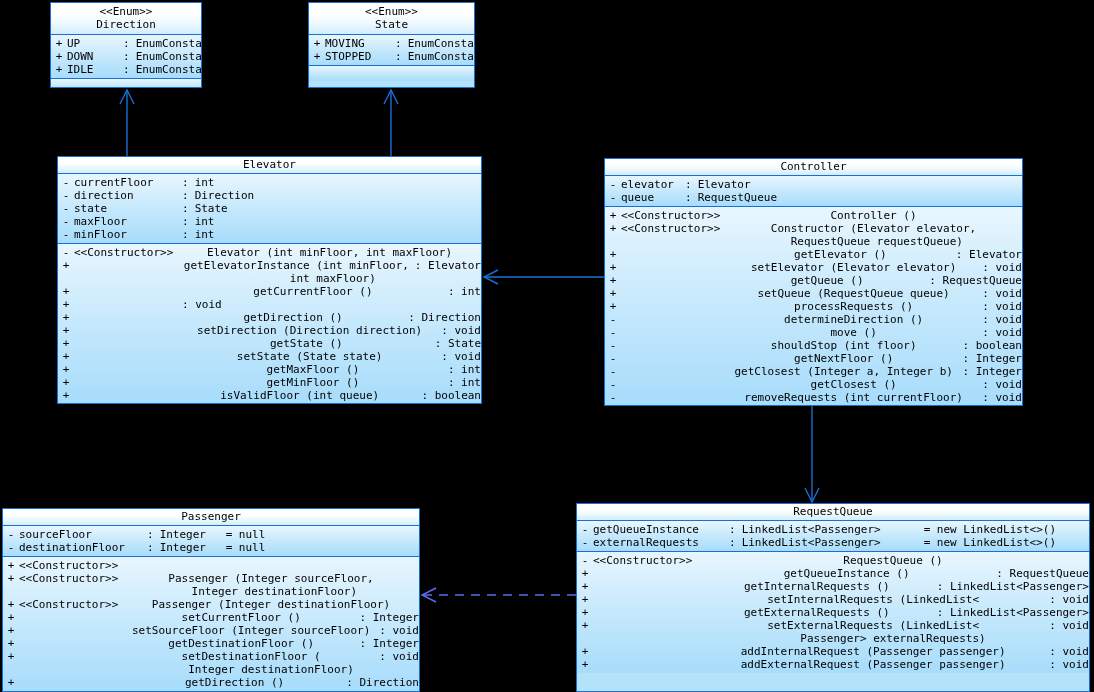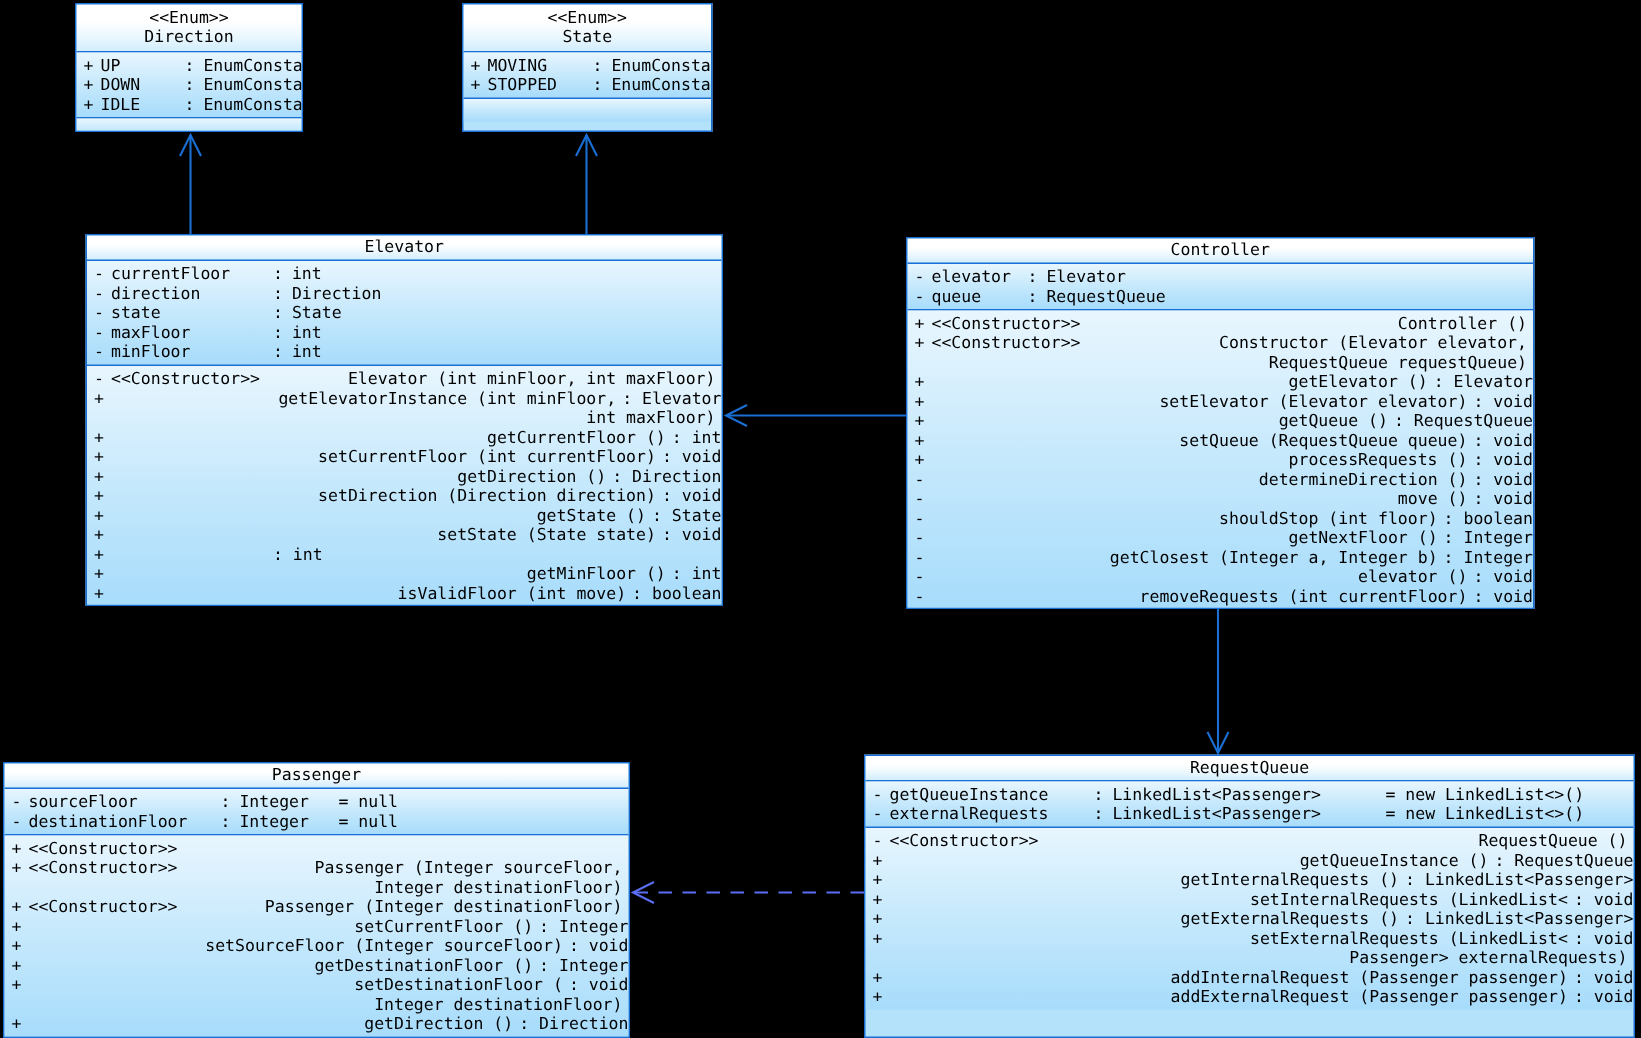--- a/index.html
+++ b/index.html
@@ -67,21 +67,21 @@
     width: 16px;
     flex: 0 0 16px;
     text-align: center;
   }
   .col-stereo {
     flex: 0 0 auto;
     text-align: left;
   }
   .col-sig {
     flex: 1 1 auto;
-    text-align: right;
+    text-align: center;
     padding-right: 4px;
   }
   .col-type {
     flex: 0 0 auto;
     text-align: left;
     white-space: pre;
   }
   .col-name { flex: 0 0 auto; }
   .col-sep  { flex: 0 0 auto; }
   .col-init { flex: 0 0 auto; }
@@ -178,28 +178,28 @@
         <div class="row"><span class="col-vis">-</span><span class="col-name" style="width:108px">direction</span><span class="col-sep">:</span><span class="col-type" style="padding-left:6px;">Direction</span></div>
         <div class="row"><span class="col-vis">-</span><span class="col-name" style="width:108px">state</span><span class="col-sep">:</span><span class="col-type" style="padding-left:6px;">State</span></div>
         <div class="row"><span class="col-vis">-</span><span class="col-name" style="width:108px">maxFloor</span><span class="col-sep">:</span><span class="col-type" style="padding-left:6px;">int</span></div>
         <div class="row"><span class="col-vis">-</span><span class="col-name" style="width:108px">minFloor</span><span class="col-sep">:</span><span class="col-type" style="padding-left:6px;">int</span></div>
       </div>
     <div class="uml-section last" id="elevator-ops">
         <div class="row"><span class="col-vis">-</span><span class="col-stereo" style="width:108px">&lt;&lt;Constructor&gt;&gt;</span><span class="col-sig" style="width:222px">Elevator (int minFloor, int maxFloor)</span><span class="col-type"></span></div>
         <div class="row"><span class="col-vis">+</span><span class="col-stereo" style="width:108px"></span><span class="col-sig" style="width:222px">getElevatorInstance (int minFloor,</span><span class="col-type">: Elevator</span></div>
         <div class="row"><span class="col-vis"></span><span class="col-stereo" style="width:108px"></span><span class="col-sig" style="width:222px"> int maxFloor)</span><span class="col-type"></span></div>
         <div class="row"><span class="col-vis">+</span><span class="col-stereo" style="width:108px"></span><span class="col-sig" style="width:222px">getCurrentFloor ()</span><span class="col-type">: int</span></div>
-        <div class="row"><span class="col-vis">+</span><span class="col-stereo" style="width:108px"></span><span class="col-sig" style="width:222px">setCurrentFloor (int currentFloor)</span><span class="col-type">: void</span></div>
+        <div class="row"><span class="col-vis">+</span><span class="col-stereo" style="width:108px"></span><span class="col-type">: void</span></div>
         <div class="row"><span class="col-vis">+</span><span class="col-stereo" style="width:108px"></span><span class="col-sig" style="width:222px">getDirection ()</span><span class="col-type">: Direction</span></div>
         <div class="row"><span class="col-vis">+</span><span class="col-stereo" style="width:108px"></span><span class="col-sig" style="width:222px">setDirection (Direction direction)</span><span class="col-type">: void</span></div>
         <div class="row"><span class="col-vis">+</span><span class="col-stereo" style="width:108px"></span><span class="col-sig" style="width:222px">getState ()</span><span class="col-type">: State</span></div>
         <div class="row"><span class="col-vis">+</span><span class="col-stereo" style="width:108px"></span><span class="col-sig" style="width:222px">setState (State state)</span><span class="col-type">: void</span></div>
-        <div class="row"><span class="col-vis">+</span><span class="col-stereo" style="width:108px"></span><span class="col-type">: int</span></div>
+        <div class="row"><span class="col-vis">+</span><span class="col-stereo" style="width:108px"></span><span class="col-sig" style="width:222px">getMaxFloor ()</span><span class="col-type">: int</span></div>
         <div class="row"><span class="col-vis">+</span><span class="col-stereo" style="width:108px"></span><span class="col-sig" style="width:222px">getMinFloor ()</span><span class="col-type">: int</span></div>
-        <div class="row"><span class="col-vis">+</span><span class="col-stereo" style="width:108px"></span><span class="col-sig" style="width:222px">isValidFloor (int move)</span><span class="col-type">: boolean</span></div>
+        <div class="row"><span class="col-vis">+</span><span class="col-stereo" style="width:108px"></span><span class="col-sig" style="width:222px">isValidFloor (int queue)</span><span class="col-type">: boolean</span></div>
       </div>
   </div>
 
   <div class="uml-class" style="left:604px; top:158px; width:419px; height:248px;">
     <div class="uml-header" style="padding:1px 0 2px 0;">
       <span class="cname">Controller</span>
     </div>
     <div class="uml-section" id="controller-attrs">
         <div class="row"><span class="col-vis">-</span><span class="col-name" style="width:64px">elevator</span><span class="col-sep">:</span><span class="col-type" style="padding-left:6px;">Elevator</span></div>
         <div class="row"><span class="col-vis">-</span><span class="col-name" style="width:64px">queue</span><span class="col-sep">:</span><span class="col-type" style="padding-left:6px;">RequestQueue</span></div>
@@ -211,21 +211,21 @@
         <div class="row"><span class="col-vis">+</span><span class="col-stereo" style="width:108px"></span><span class="col-sig" style="width:222px">getElevator ()</span><span class="col-type">: Elevator</span></div>
         <div class="row"><span class="col-vis">+</span><span class="col-stereo" style="width:108px"></span><span class="col-sig" style="width:222px">setElevator (Elevator elevator)</span><span class="col-type">: void</span></div>
         <div class="row"><span class="col-vis">+</span><span class="col-stereo" style="width:108px"></span><span class="col-sig" style="width:222px">getQueue ()</span><span class="col-type">: RequestQueue</span></div>
         <div class="row"><span class="col-vis">+</span><span class="col-stereo" style="width:108px"></span><span class="col-sig" style="width:222px">setQueue (RequestQueue queue)</span><span class="col-type">: void</span></div>
         <div class="row"><span class="col-vis">+</span><span class="col-stereo" style="width:108px"></span><span class="col-sig" style="width:222px">processRequests ()</span><span class="col-type">: void</span></div>
         <div class="row"><span class="col-vis">-</span><span class="col-stereo" style="width:108px"></span><span class="col-sig" style="width:222px">determineDirection ()</span><span class="col-type">: void</span></div>
         <div class="row"><span class="col-vis">-</span><span class="col-stereo" style="width:108px"></span><span class="col-sig" style="width:222px">move ()</span><span class="col-type">: void</span></div>
         <div class="row"><span class="col-vis">-</span><span class="col-stereo" style="width:108px"></span><span class="col-sig" style="width:222px">shouldStop (int floor)</span><span class="col-type">: boolean</span></div>
         <div class="row"><span class="col-vis">-</span><span class="col-stereo" style="width:108px"></span><span class="col-sig" style="width:222px">getNextFloor ()</span><span class="col-type">: Integer</span></div>
         <div class="row"><span class="col-vis">-</span><span class="col-stereo" style="width:108px"></span><span class="col-sig" style="width:222px">getClosest (Integer a, Integer b)</span><span class="col-type">: Integer</span></div>
-        <div class="row"><span class="col-vis">-</span><span class="col-stereo" style="width:108px"></span><span class="col-sig" style="width:222px">elevator ()</span><span class="col-type">: void</span></div>
+        <div class="row"><span class="col-vis">-</span><span class="col-stereo" style="width:108px"></span><span class="col-sig" style="width:222px">getClosest ()</span><span class="col-type">: void</span></div>
         <div class="row"><span class="col-vis">-</span><span class="col-stereo" style="width:108px"></span><span class="col-sig" style="width:222px">removeRequests (int currentFloor)</span><span class="col-type">: void</span></div>
       </div>
   </div>
 
   <div class="uml-class" style="left:2px; top:508px; width:418px; height:184px;">
     <div class="uml-header" style="padding:1px 0 2px 0;">
       <span class="cname">Passenger</span>
     </div>
     <div class="uml-section" id="passenger-attrs">
         <div class="row"><span class="col-vis">-</span><span class="col-name" style="width:128px">sourceFloor</span><span class="col-sep">:</span><span class="col-type" style="padding-left:6px;width:66px">Integer</span><span class="col-init">= null</span></div>

